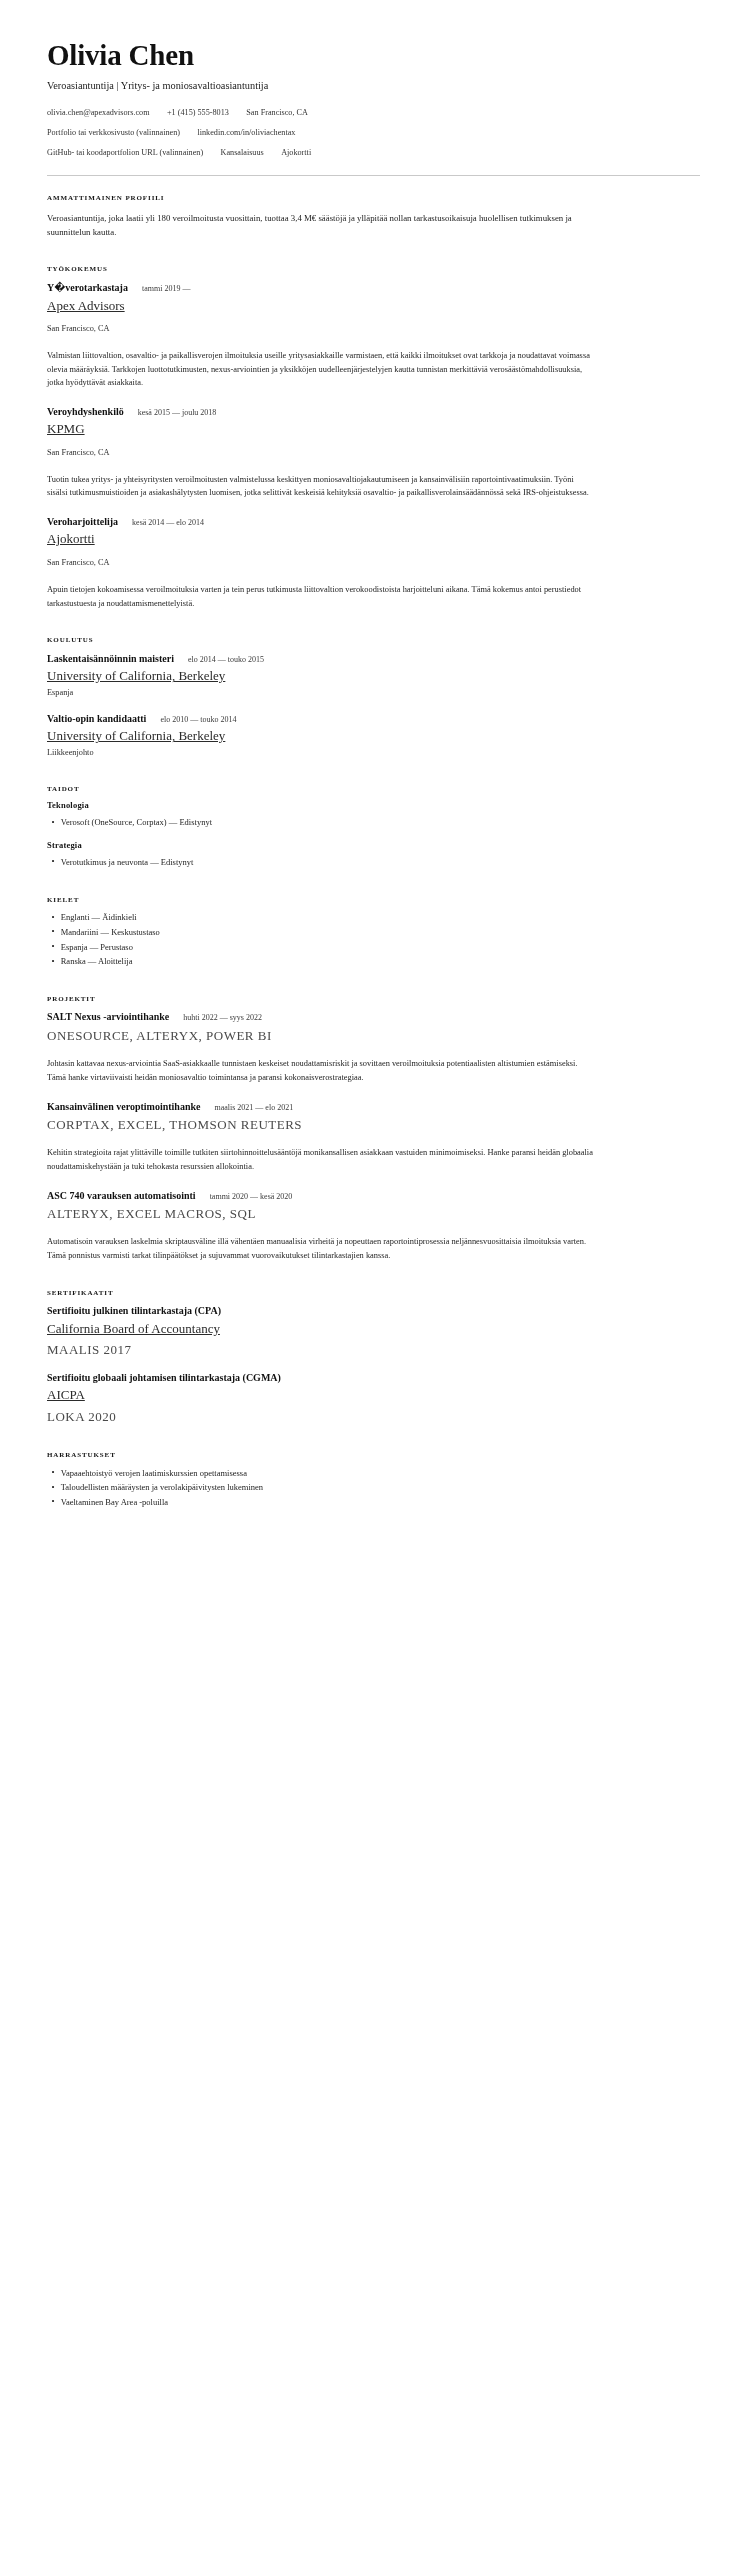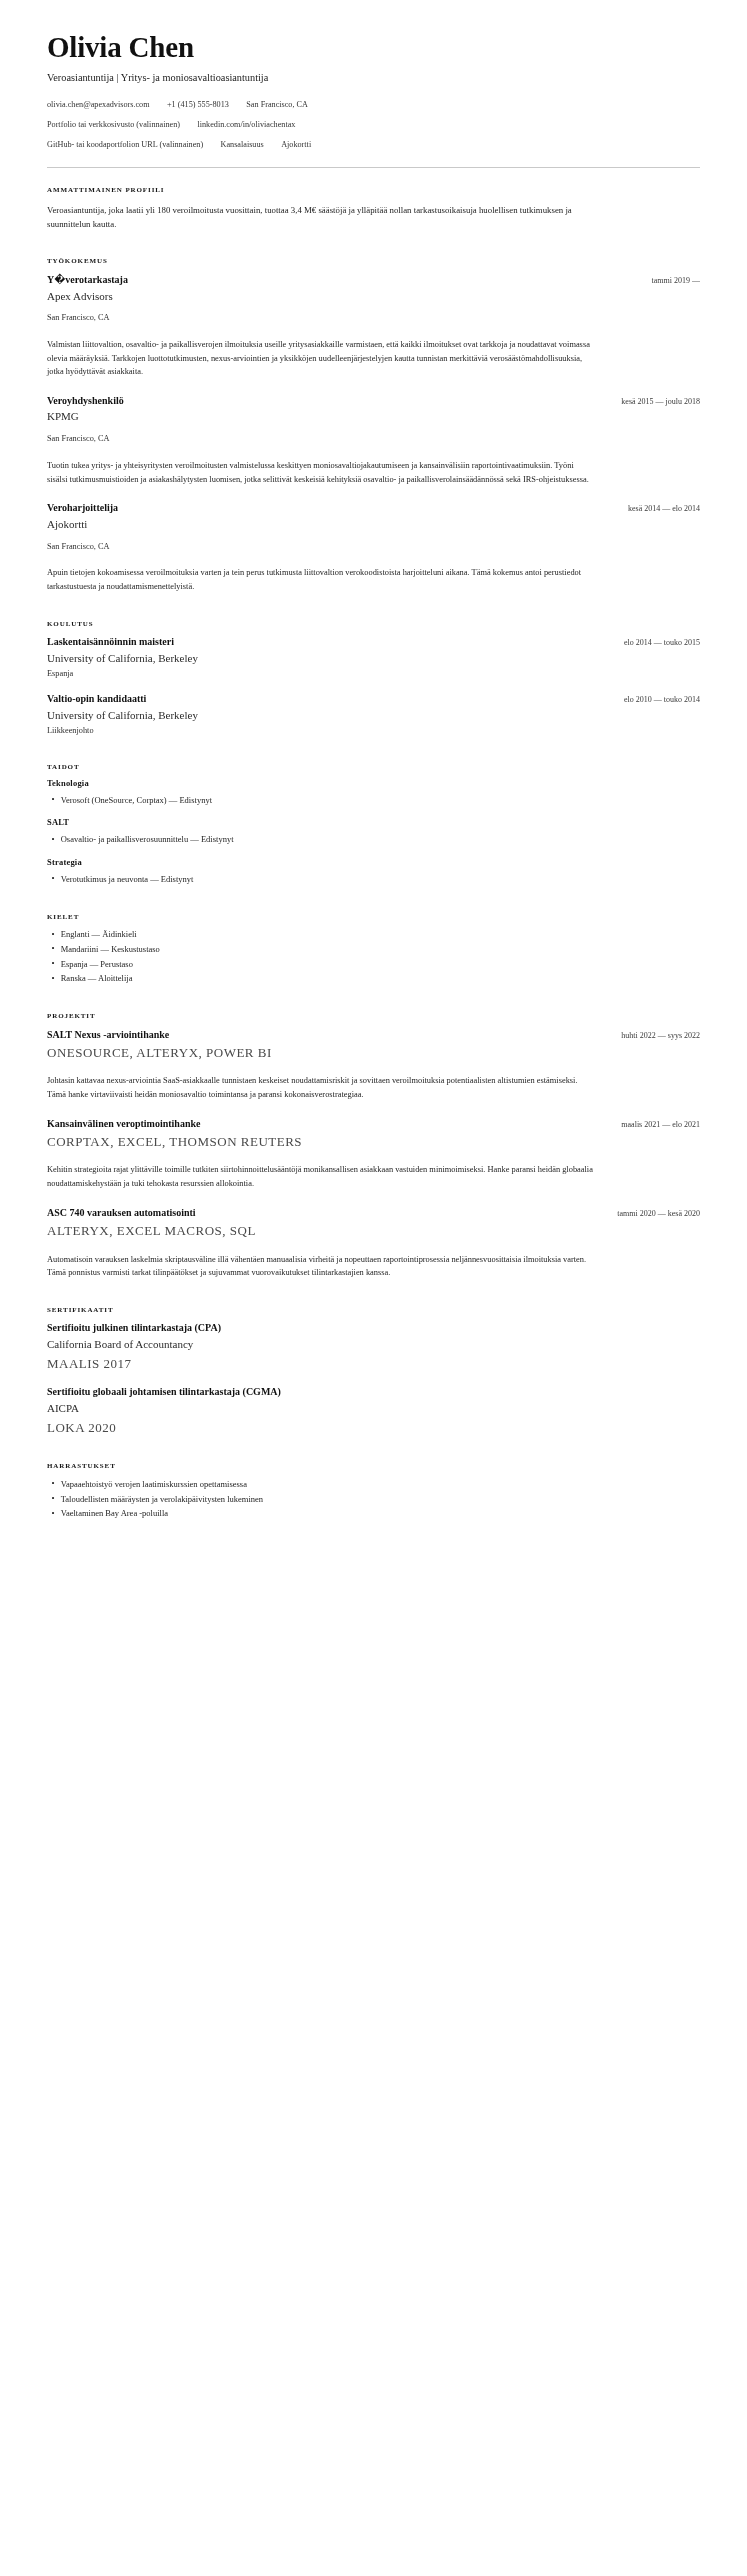--- a/index.html
+++ b/index.html
@@ -11,21 +11,21 @@
   body {
     width: 747px;
     min-height: 2576px;
     font-family: "Liberation Serif", "DejaVu Serif", serif;
     color: #1a1a1a;
     -webkit-font-smoothing: antialiased;
   }
   .page {
     width: 747px;
     box-sizing: border-box;
-    padding: 32px 47px 37px 47px;
+    padding: 40px 47px 37px 47px;
   }
 
   
   .name {
     font-family: "Liberation Serif", "DejaVu Serif", serif;
     font-size: 29px;
     font-weight: 700;
     letter-spacing: -0.2px;
     line-height: 1.05;
     margin: 0 0 8.7px 0;
@@ -73,43 +73,43 @@
     color: #232323;
     margin: 0;
     max-width: 548px;
   }
 
   
   .entry { margin: 0 0 16px 0; }
   .entry:last-child { margin-bottom: 0; }
   .entry-head {
     display: flex;
-    justify-content: space-between;
     align-items: baseline;
-    gap: 22px;
+    gap: 14px;
   }
   .entry-title {
     font-size: 10px;
     font-weight: 700;
     color: #111111;
     line-height: 1.25;
     margin: 0;
   }
   .entry-dates {
     font-size: 8px;
     color: #3a3a3a;
     white-space: nowrap;
     line-height: 1.3;
     text-align: right;
   }
   .entry-org {
-    font-size: 11px;
+    font-size: 13px;
     color: #2b2b2b;
     line-height: 1.45;
     margin: 1.9px 0 0 0;
+    text-decoration: underline;
   }
   .entry-loc {
     font-size: 8.3px;
     color: #2e2e2e;
     line-height: 1.45;
     margin: 8px 0 0 0;
   }
   .entry-sub {
     font-size: 8.3px;
     color: #2e2e2e;
@@ -268,26 +268,20 @@
     <h2 class="section-title tight">Taidot</h2>
 
     <div class="skill-group">
       <div class="skill-group-name">Teknologia</div>
       <ul class="bullets">
         <li>Verosoft (OneSource, Corptax) — Edistynyt</li>
       </ul>
     </div>
 
 
-    <div class="skill-group">
-      <div class="skill-group-name">SALT</div>
-      <ul class="bullets">
-        <li>Osavaltio- ja paikallisverosuunnittelu — Edistynyt</li>
-      </ul>
-    </div>
 
     <div class="skill-group">
       <div class="skill-group-name">Strategia</div>
       <ul class="bullets">
         <li>Verotutkimus ja neuvonta — Edistynyt</li>
       </ul>
     </div>
   </section>
 
   <div class="spacer-lg"></div>

